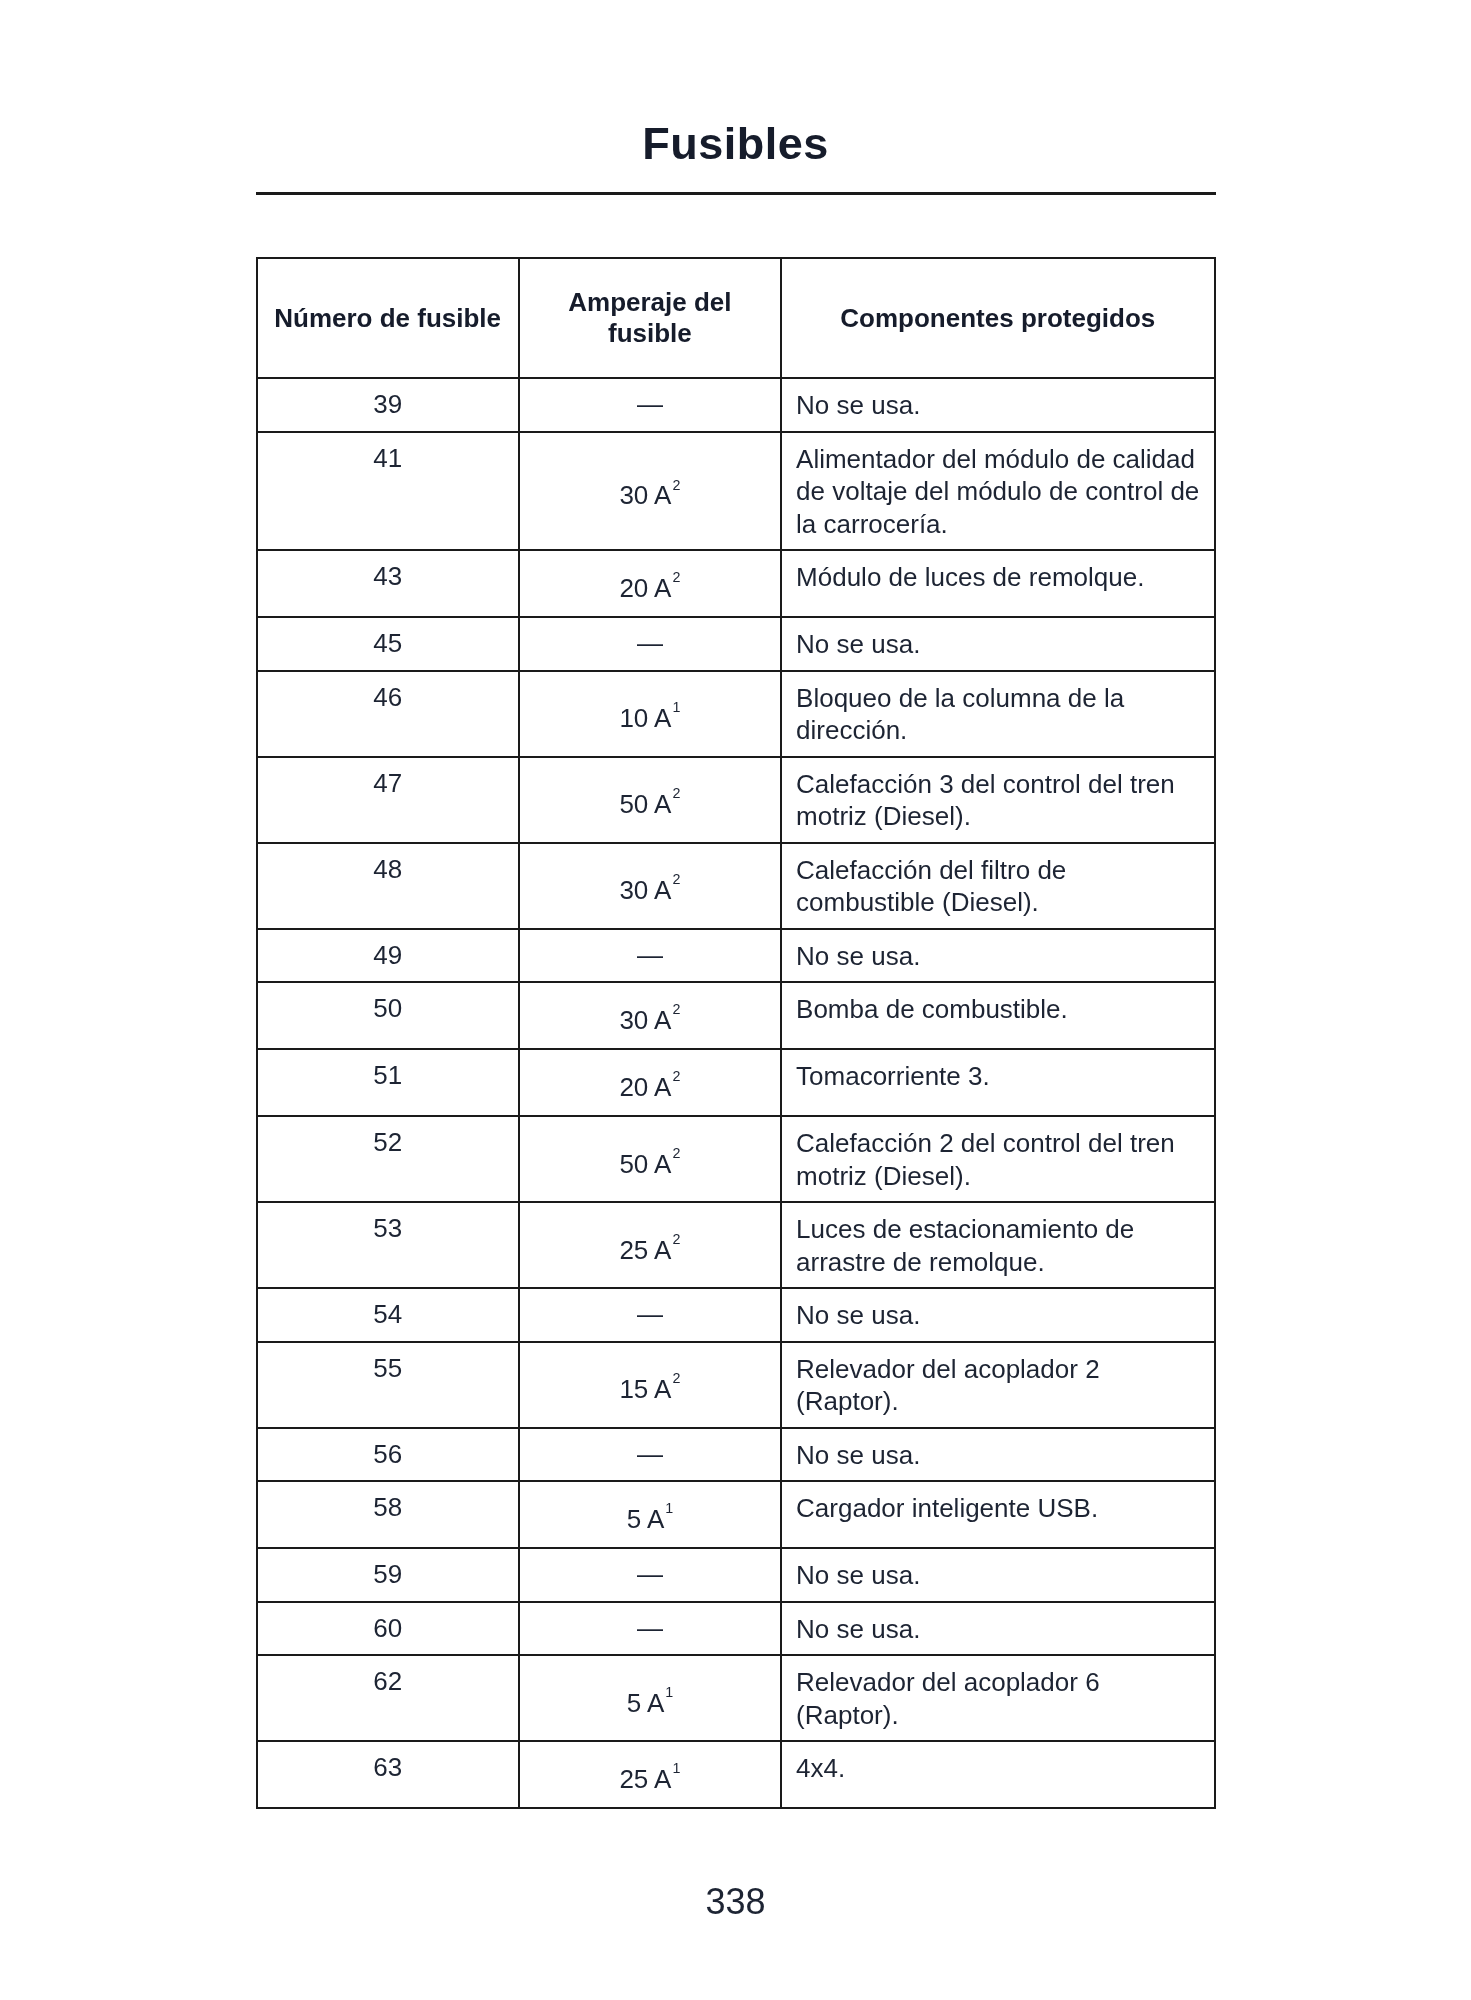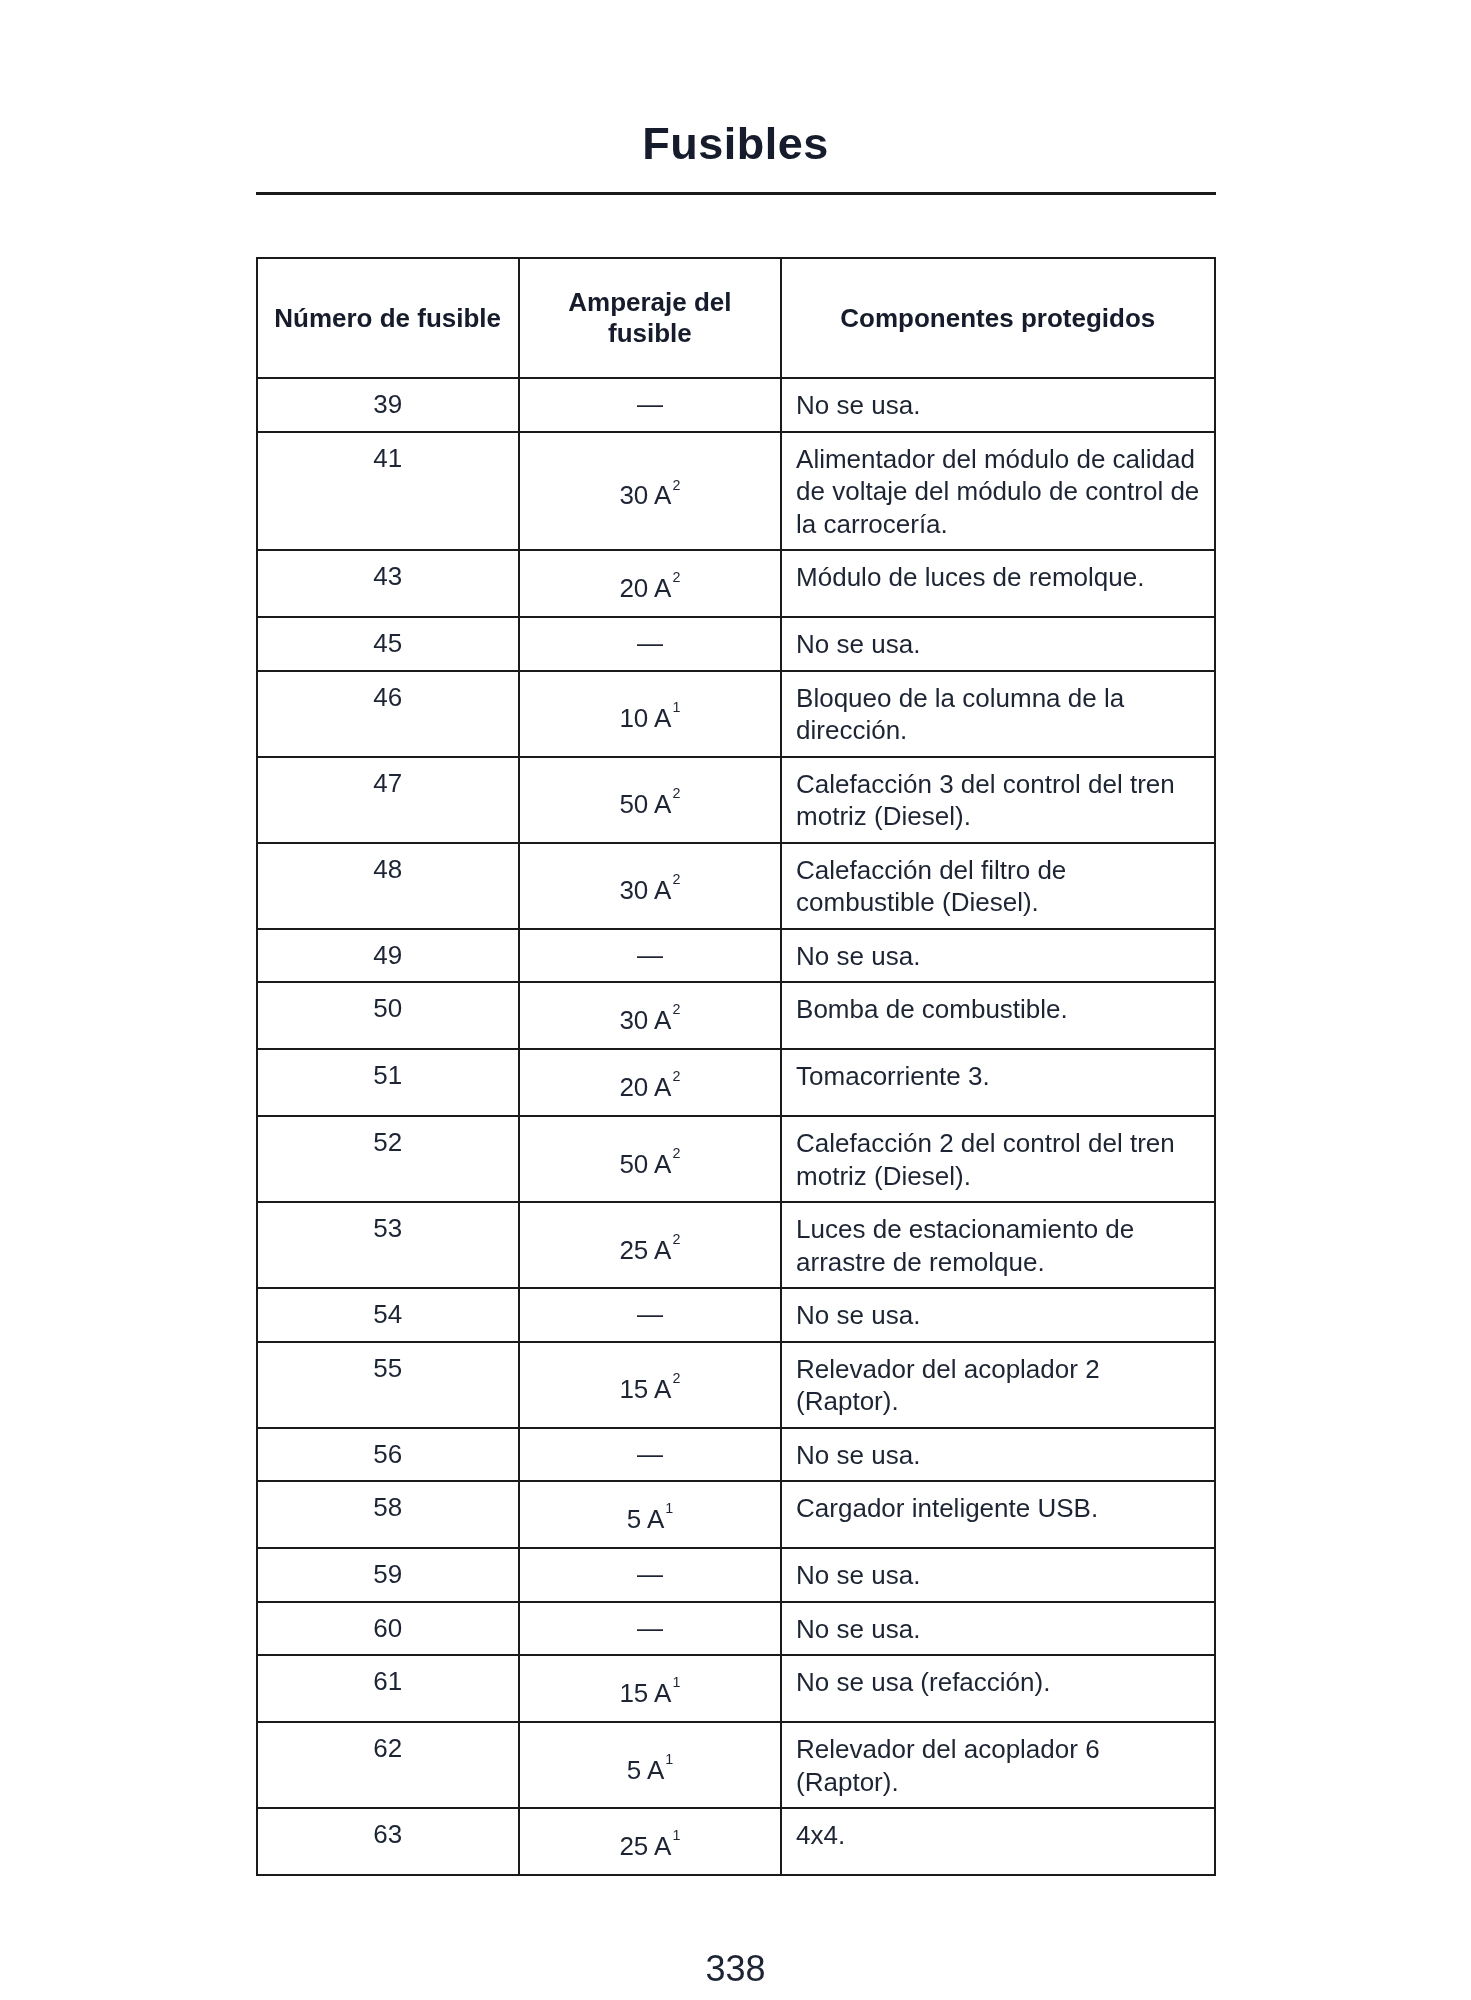--- a/index.html
+++ b/index.html
@@ -193,25 +193,20 @@
           <td class="col-num">59</td>
           <td class="col-amp">—</td>
           <td class="col-comp">No se usa.</td>
         </tr>
         <tr>
           <td class="col-num">60</td>
           <td class="col-amp">—</td>
           <td class="col-comp">No se usa.</td>
         </tr>
         <tr>
-          <td class="col-num">61</td>
-          <td class="col-amp amp-value">15 A<sup>1</sup></td>
-          <td class="col-comp">No se usa (refacción).</td>
-        </tr>
-        <tr>
           <td class="col-num">62</td>
           <td class="col-amp amp-value">5 A<sup>1</sup></td>
           <td class="col-comp">Relevador del acoplador 6 (Raptor).</td>
         </tr>
         <tr>
           <td class="col-num">63</td>
           <td class="col-amp amp-value">25 A<sup>1</sup></td>
           <td class="col-comp">4x4.</td>
         </tr>
       </tbody>

